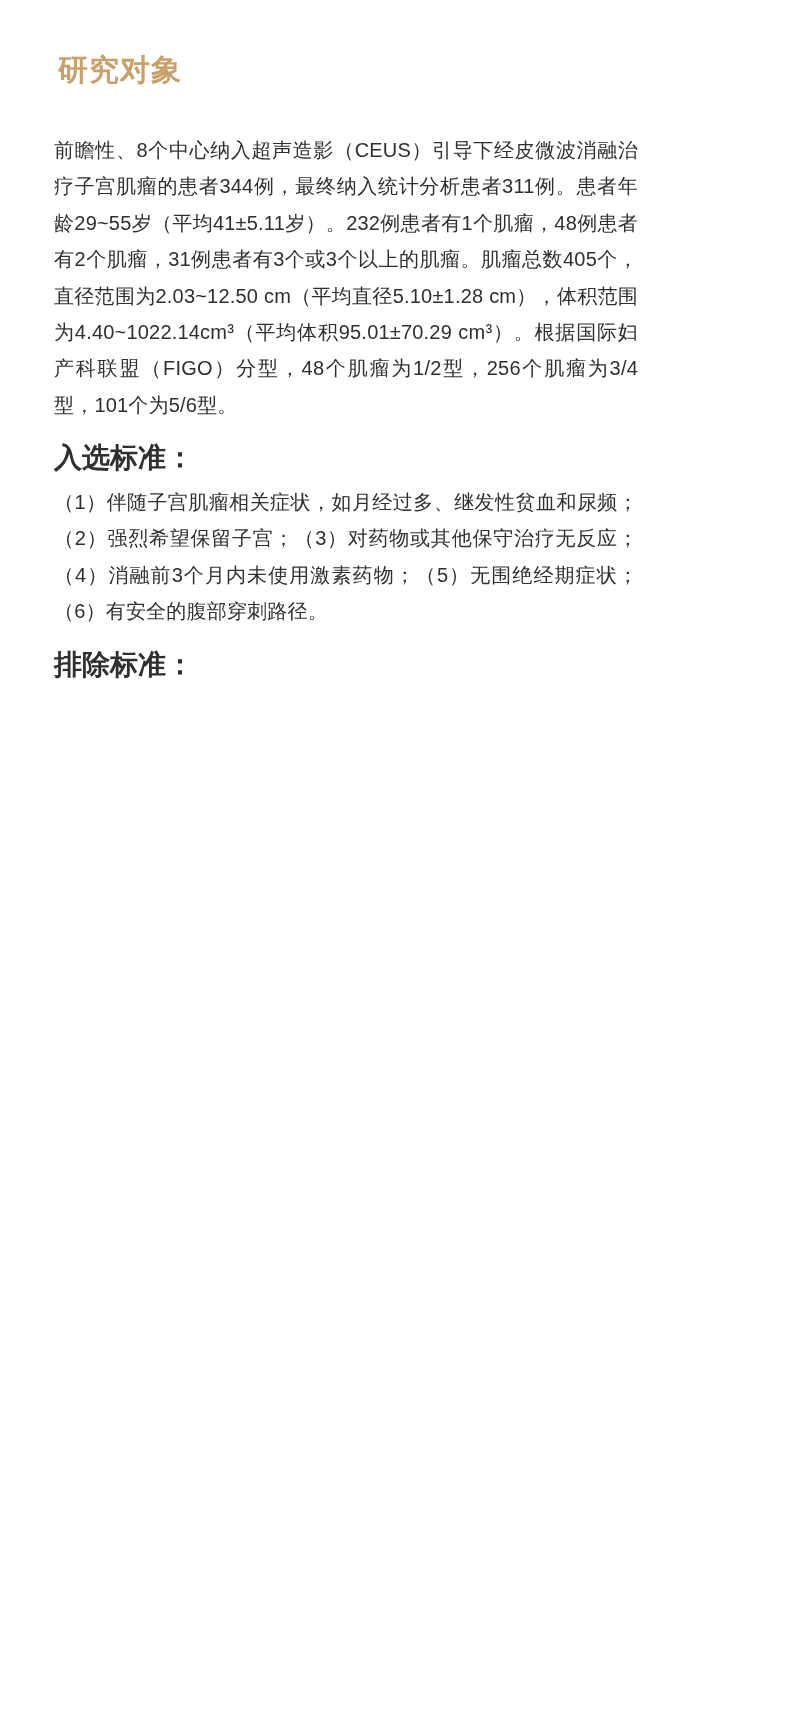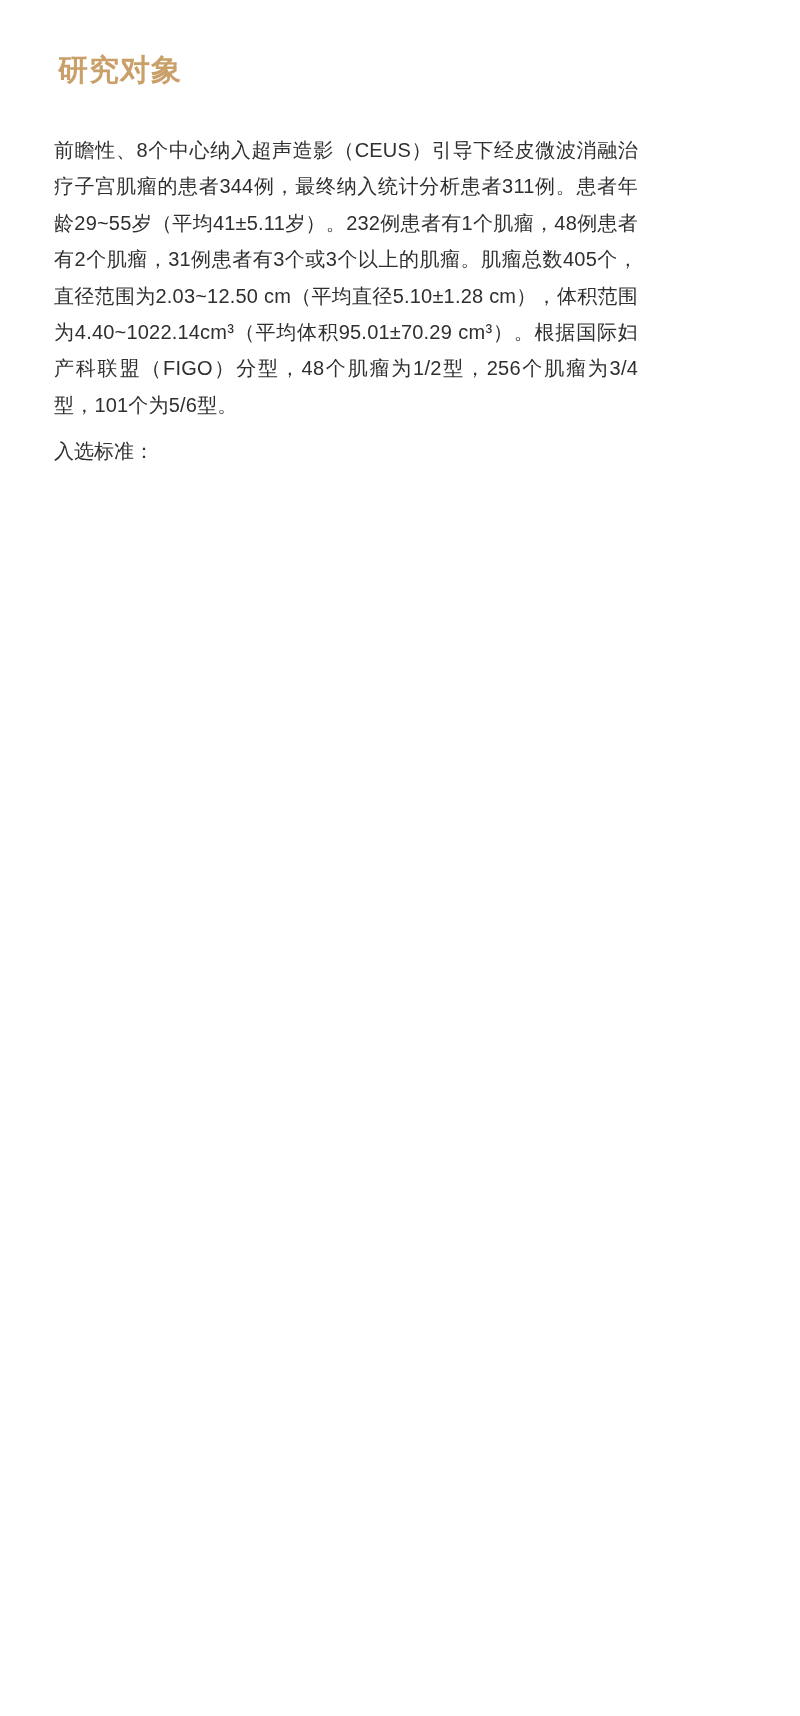--- a/index.html
+++ b/index.html
@@ -34,36 +34,39 @@
     color: #2f2f2f;
     text-align: justify;
     text-justify: inter-ideograph;
     margin: 0 0 4px 0;
     letter-spacing: 0.2px;
   }
   .para {
     margin-bottom: 2px;
   }
   .label-line {
-    font-size: 20px;
+    font-size: 28px;
     line-height: 1.82;
     color: #2f2f2f;
     margin: 10px 0 0 0;
+    font-weight: bold;
   }
   .indent {
     text-indent: 0;
   }
 </style>
 </head>
 <body>
 
 <div class="page">
 
   <h1 class="section-title">研究对象</h1>
 
   <p class="body-text para">前瞻性、8个中心纳入超声造影（CEUS）引导下经皮微波消融治疗子宫肌瘤的患者344例，最终纳入统计分析患者311例。患者年龄29~55岁（平均41±5.11岁）。232例患者有1个肌瘤，48例患者有2个肌瘤，31例患者有3个或3个以上的肌瘤。肌瘤总数405个，直径范围为2.03~12.50 cm（平均直径5.10±1.28 cm），体积范围为4.40~1022.14cm³（平均体积95.01±70.29  cm³）。根据国际妇产科联盟（FIGO）分型，48个肌瘤为1/2型，256个肌瘤为3/4型，101个为5/6型。</p>
 
   <p class="label-line">入选标准：</p>
 
+  <p class="body-text para indent">（1）伴随子宫肌瘤相关症状，如月经过多、继发性贫血和尿频；（2）强烈希望保留子宫；（3）对药物或其他保守治疗无反应；（4）消融前3个月内未使用激素药物；（5）无围绝经期症状；（6）有安全的腹部穿刺路径。</p>
 
+  <p class="label-line">排除标准：</p>
 
 
 </div>
 
 </body></html>

